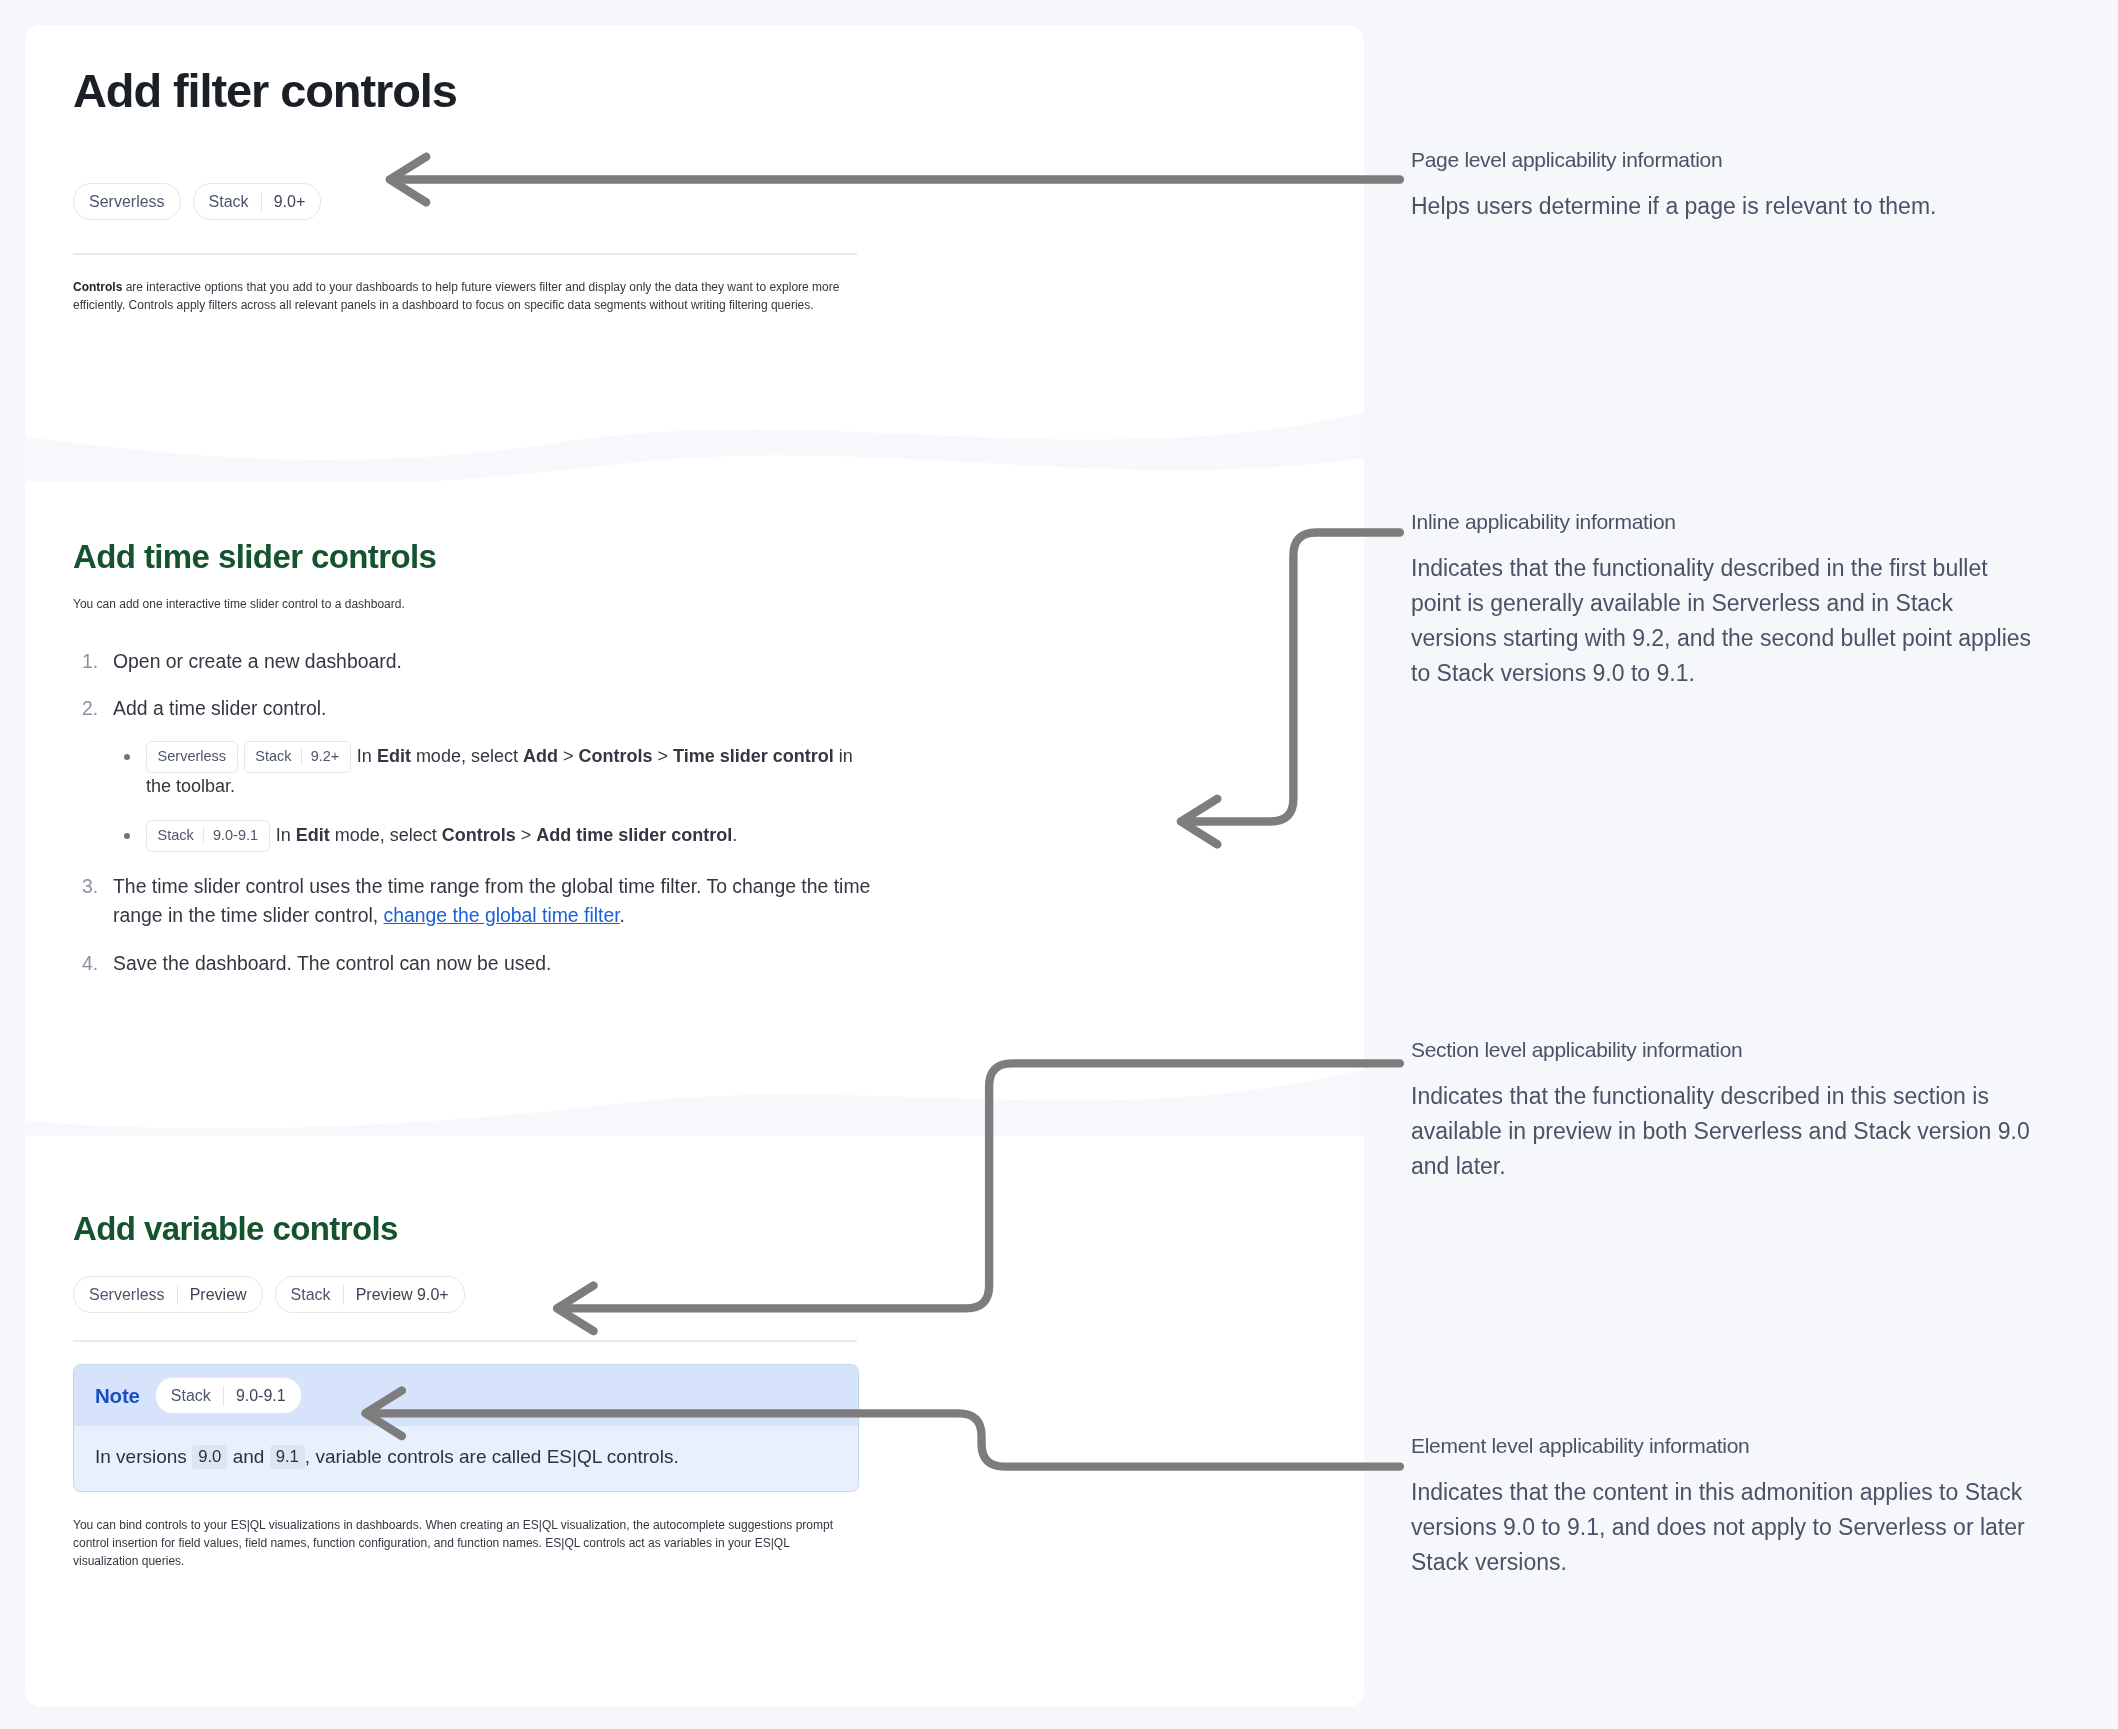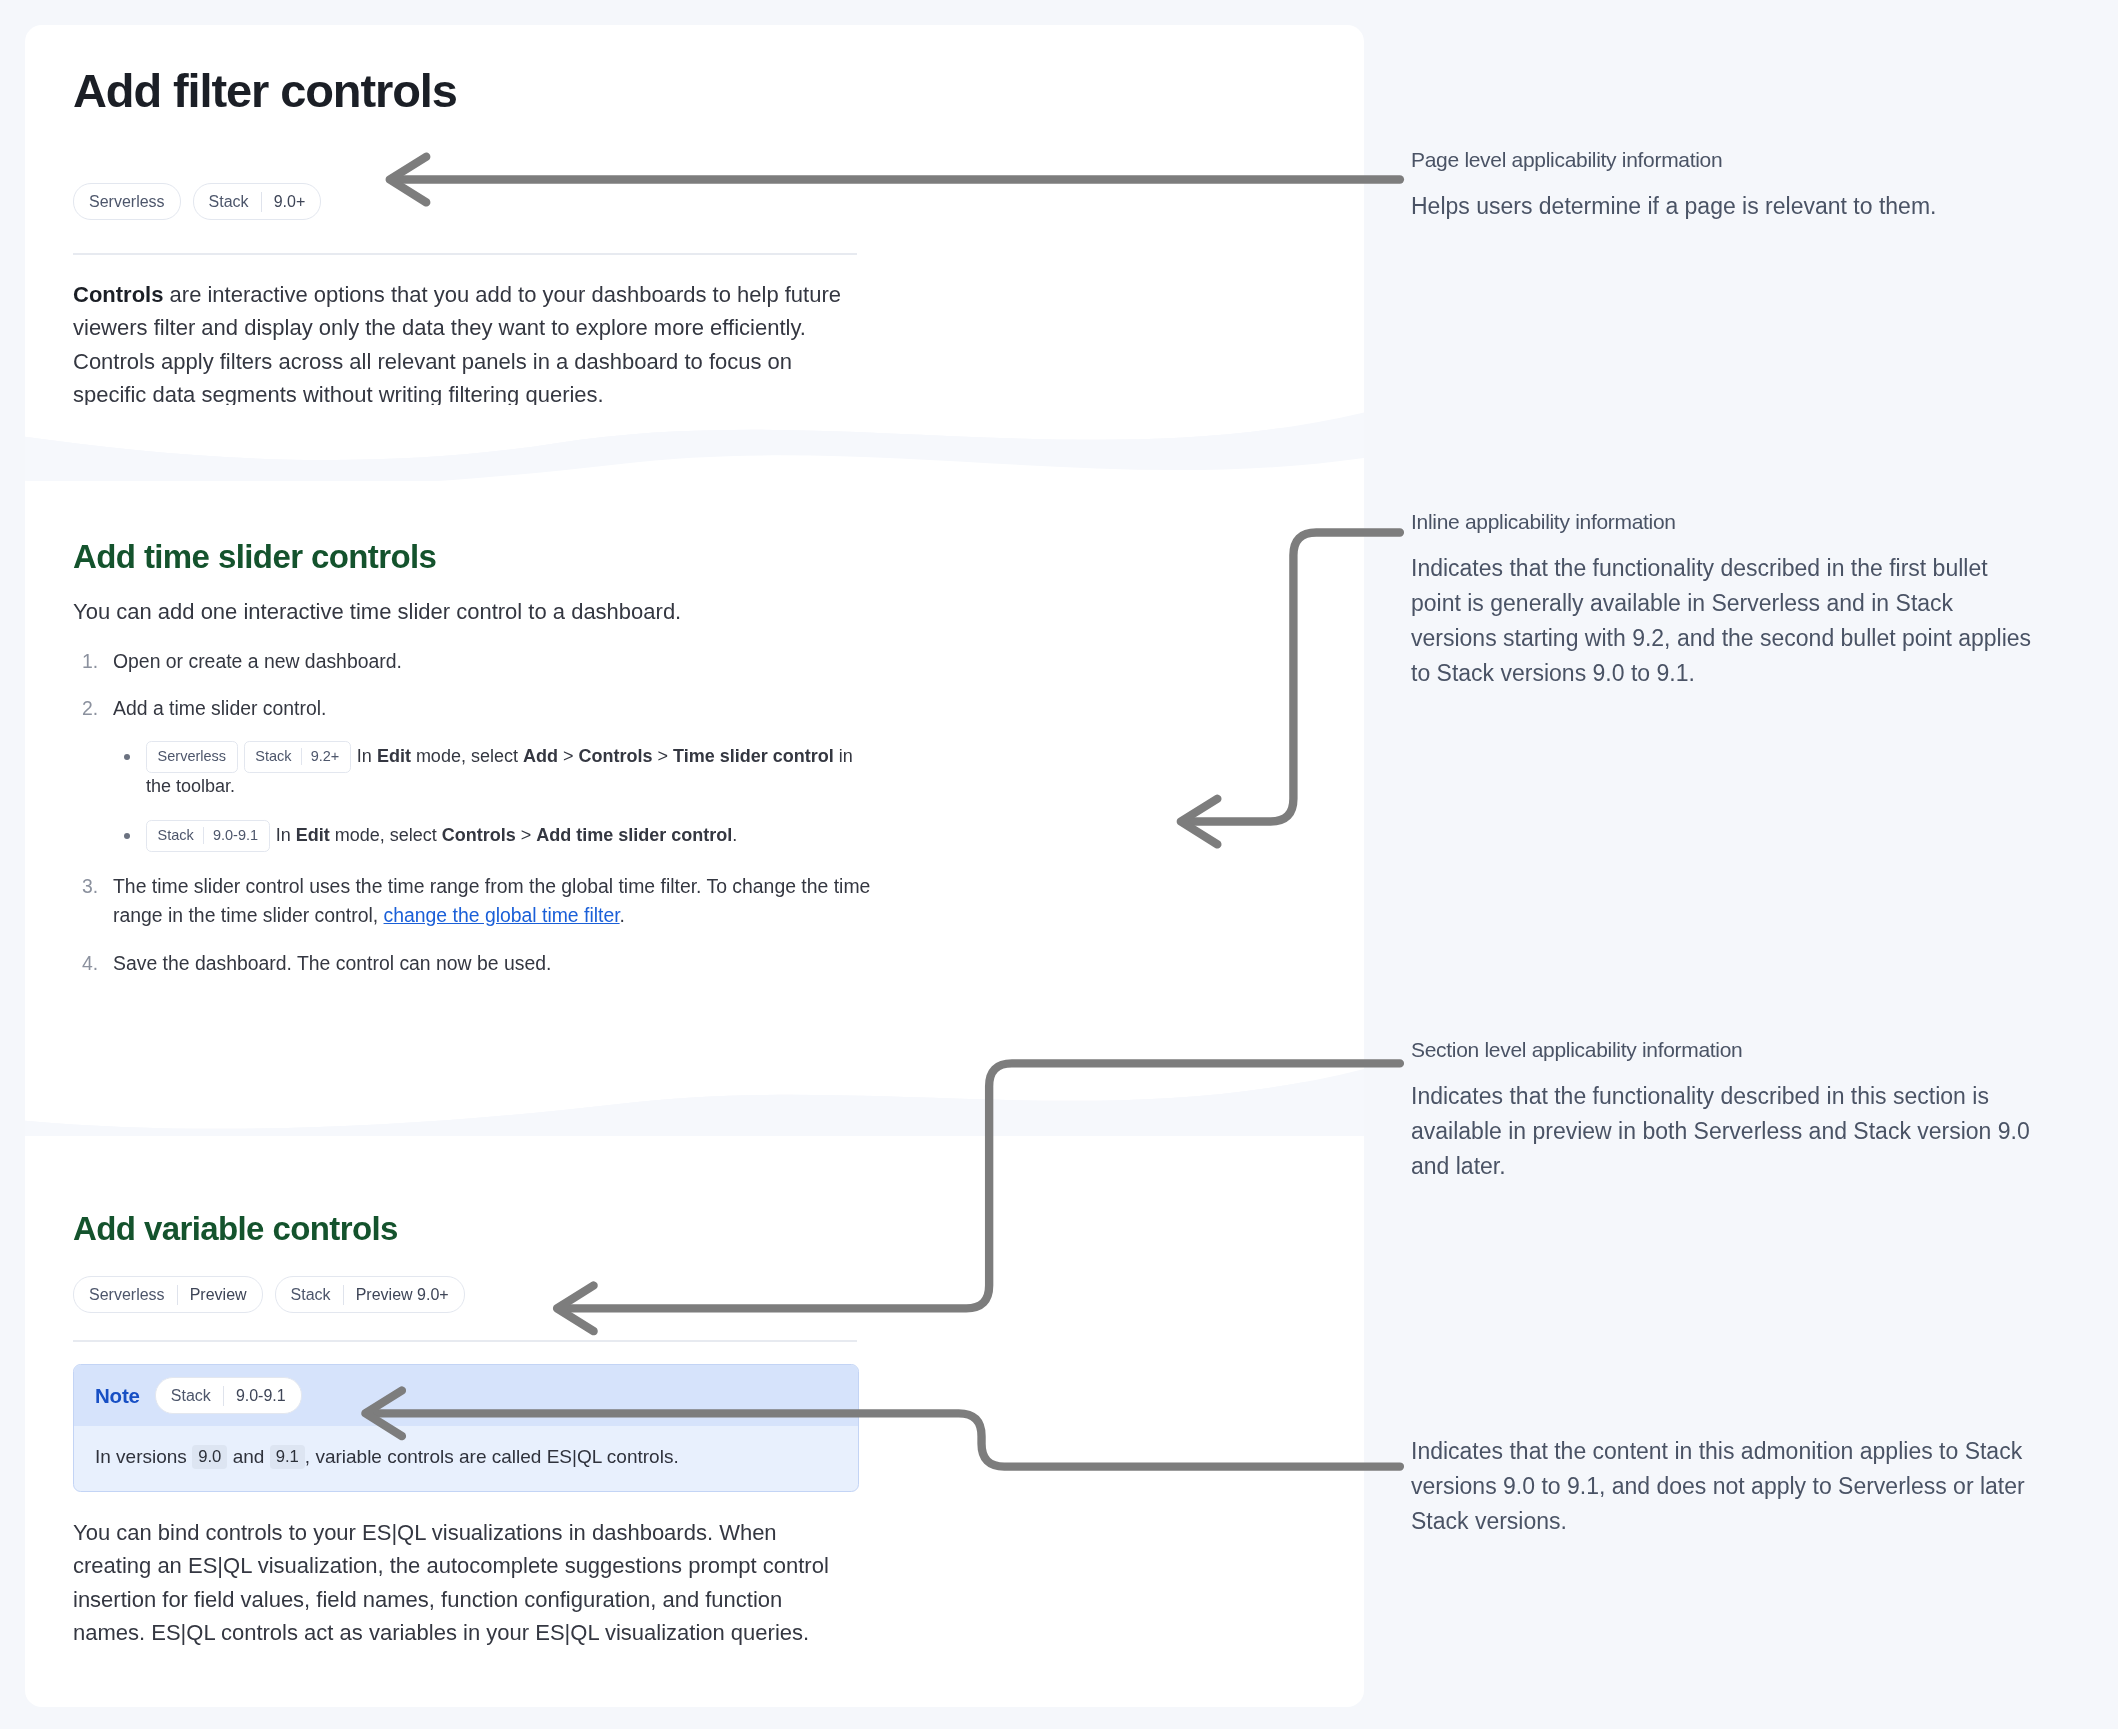--- a/index.html
+++ b/index.html
@@ -30,21 +30,21 @@
   h1.page-title{
     position:absolute;left:48px;top:42px;margin:0;
     font-size:47px;line-height:1;font-weight:bold;letter-spacing:-1.1px;
     color:#1b1f26;
   }
   h2.section-title{
     margin:0;font-size:33px;line-height:1;font-weight:bold;
     letter-spacing:-0.6px;color:#14532d;
   }
   .body-text{
-    font-size:22px;line-height:1.52;color:#343741;
+    font-size:12px;line-height:1.52;color:#343741;
   }
   .body-text b{font-weight:bold;color:#1b1f26;}
   .rule{height:1.5px;background:#e7eaf0;}
 
   
   .badge-row{display:flex;gap:12px;align-items:center;}
   .pill{
     display:inline-flex;align-items:center;
     height:35px;padding:0 15px;
     border:1.1px solid #e3e7ef;border-radius:18px;
@@ -250,20 +250,21 @@
 </div>
 <div class="anno" id="anno-2">
   <h3>Inline applicability information</h3>
   <p>Indicates that the functionality described in the first bullet point is generally available in Serverless and in Stack versions starting with 9.2, and the second bullet point applies to Stack versions 9.0 to 9.1.</p>
 </div>
 <div class="anno" id="anno-3">
   <h3>Section level applicability information</h3>
   <p>Indicates that the functionality described in this section is available in preview in both Serverless and Stack version 9.0 and later.</p>
 </div>
 <div class="anno" id="anno-4">
+  <h3>Element level applicability information</h3>
   <p>Indicates that the content in this admonition applies to Stack versions 9.0 to 9.1, and does not apply to Serverless or later Stack versions.</p>
 </div>
 
 <svg id="connectors" viewBox="0 0 2785 2273">
 
   <path d="M1840,236 L520,236"></path>
   <path d="M560,206 L512,236 L560,266"></path>
 
   <path d="M1840,700 L1730,700 Q1700,700 1700,730 L1700,1050 Q1700,1080 1670,1080 L1560,1080"></path>
   <path d="M1600,1050 L1552,1080 L1600,1110"></path>

